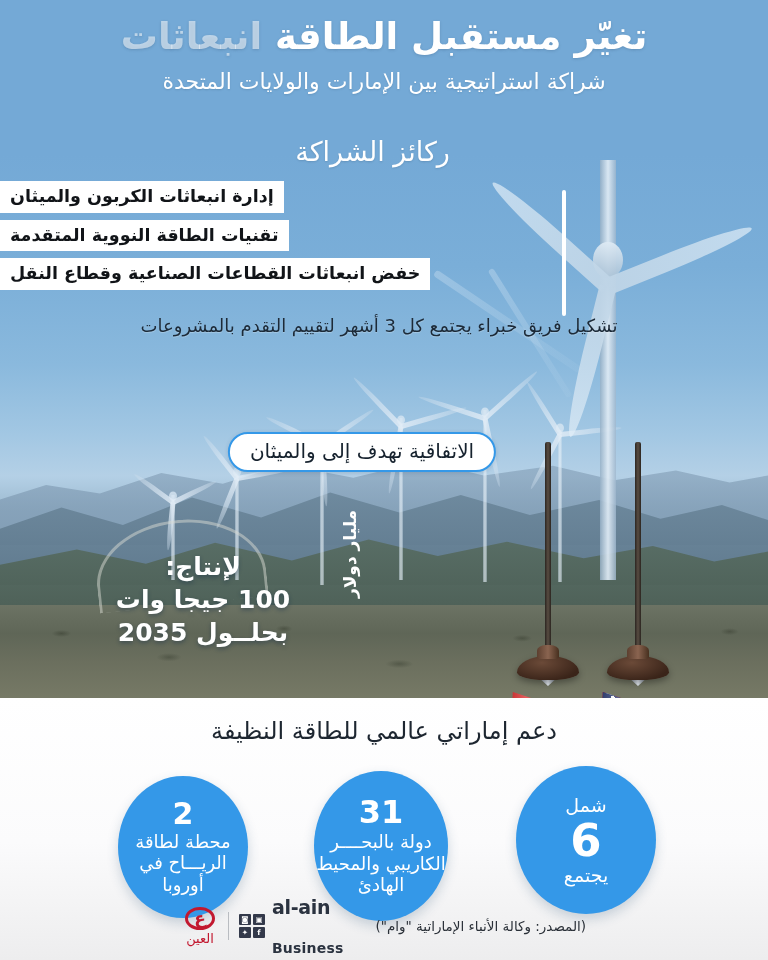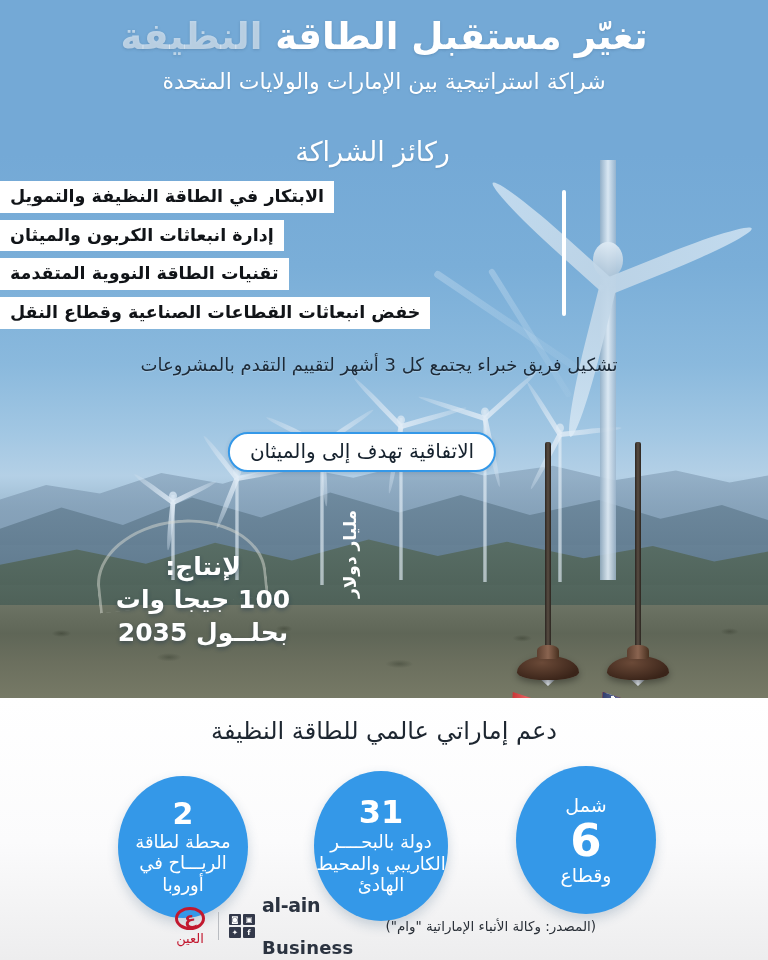--- a/index.html
+++ b/index.html
@@ -557,21 +557,21 @@
     display: flex; align-items: center; justify-content: center;
     background: #33394a;
     color: #ffffff;
     font-size: 7.5px;
     font-weight: 700;
     border-radius: 1px;
     line-height: 1;
   }
   .wordmark { line-height: 1; }
   .wordmark .w1 { font-size: 19px; font-weight: 700; color: #2b3340; letter-spacing: -.3px; }
-  .wordmark .w2 { font-size: 18px; font-weight: 700; color: #2b3340; letter-spacing: .2px; margin-top: 24px; }
+  .wordmark .w2 { font-size: 14px; font-weight: 700; color: #2b3340; letter-spacing: .2px; margin-top: 24px; }
 </style>
 </head>
 <body>
 
 <div class="poster">
 
   <div class="hero">
     <div class="sky"></div>
 
     <div class="ridge ridge-far"></div>
@@ -632,33 +632,30 @@
         <div class="blade b3"></div>
     </div>
 
     <div class="stray-blade sb1"></div>
     <div class="stray-blade sb2"></div>
   </div>
 
   <div class="title-wrap">
     <div class="title-main">
       <span>تغيّر مستقبل الطاقة</span>
-      <span class="dim">النظيفة</span>
+      <span class="dim">انبعاثات</span>
     </div>
     <div class="title-sub">شراكة استراتيجية بين الإمارات والولايات المتحدة</div>
   </div>
 
   <div class="pillars">
     <div class="pillars-heading">ركائز الشراكة</div>
     <div class="pillar-rail"></div>
 
     <div class="pillar-list">
-      <div class="pillar-row" style="padding-right:218px;">
-        <div class="pillar">الابتكار في الطاقة النظيفة والتمويل</div>
-      </div>
       <div class="pillar-row" style="padding-right:218px;align-items:flex-end;">
         <div class="pillar">إدارة انبعاثات الكربون والميثان</div>
       </div>
       <div class="pillar-row" style="padding-right:455px;">
         <div class="pillar">تقنيات الطاقة النووية المتقدمة</div>
       </div>
       <div class="pillar-row" style="padding-right:218px;">
         <div class="pillar">خفض انبعاثات القطاعات الصناعية وقطاع النقل</div>
       </div>
     </div>
@@ -705,21 +702,21 @@
         <div class="num">2</div>
         <div class="lbl">محطة لطاقة الريـــاح في أوروبا</div>
       </div>
       <div class="circ circ-2">
         <div class="num">31</div>
         <div class="lbl">دولة بالبحــــر الكاريبي والمحيط الهادئ</div>
       </div>
       <div class="circ circ-3">
         <div class="lbl">شمل</div>
         <div class="num">6</div>
-        <div class="lbl">وقطاع</div>
+        <div class="lbl">يجتمع</div>
       </div>
     </div>
 
     <div class="footer">
       <div class="source">(المصدر: وكالة الأنباء الإماراتية "وام")</div>
 
       <div class="brand">
         <div class="brand-mark">
           <div class="brand-ring">ع</div>
           <div class="brand-ar">العين</div>

